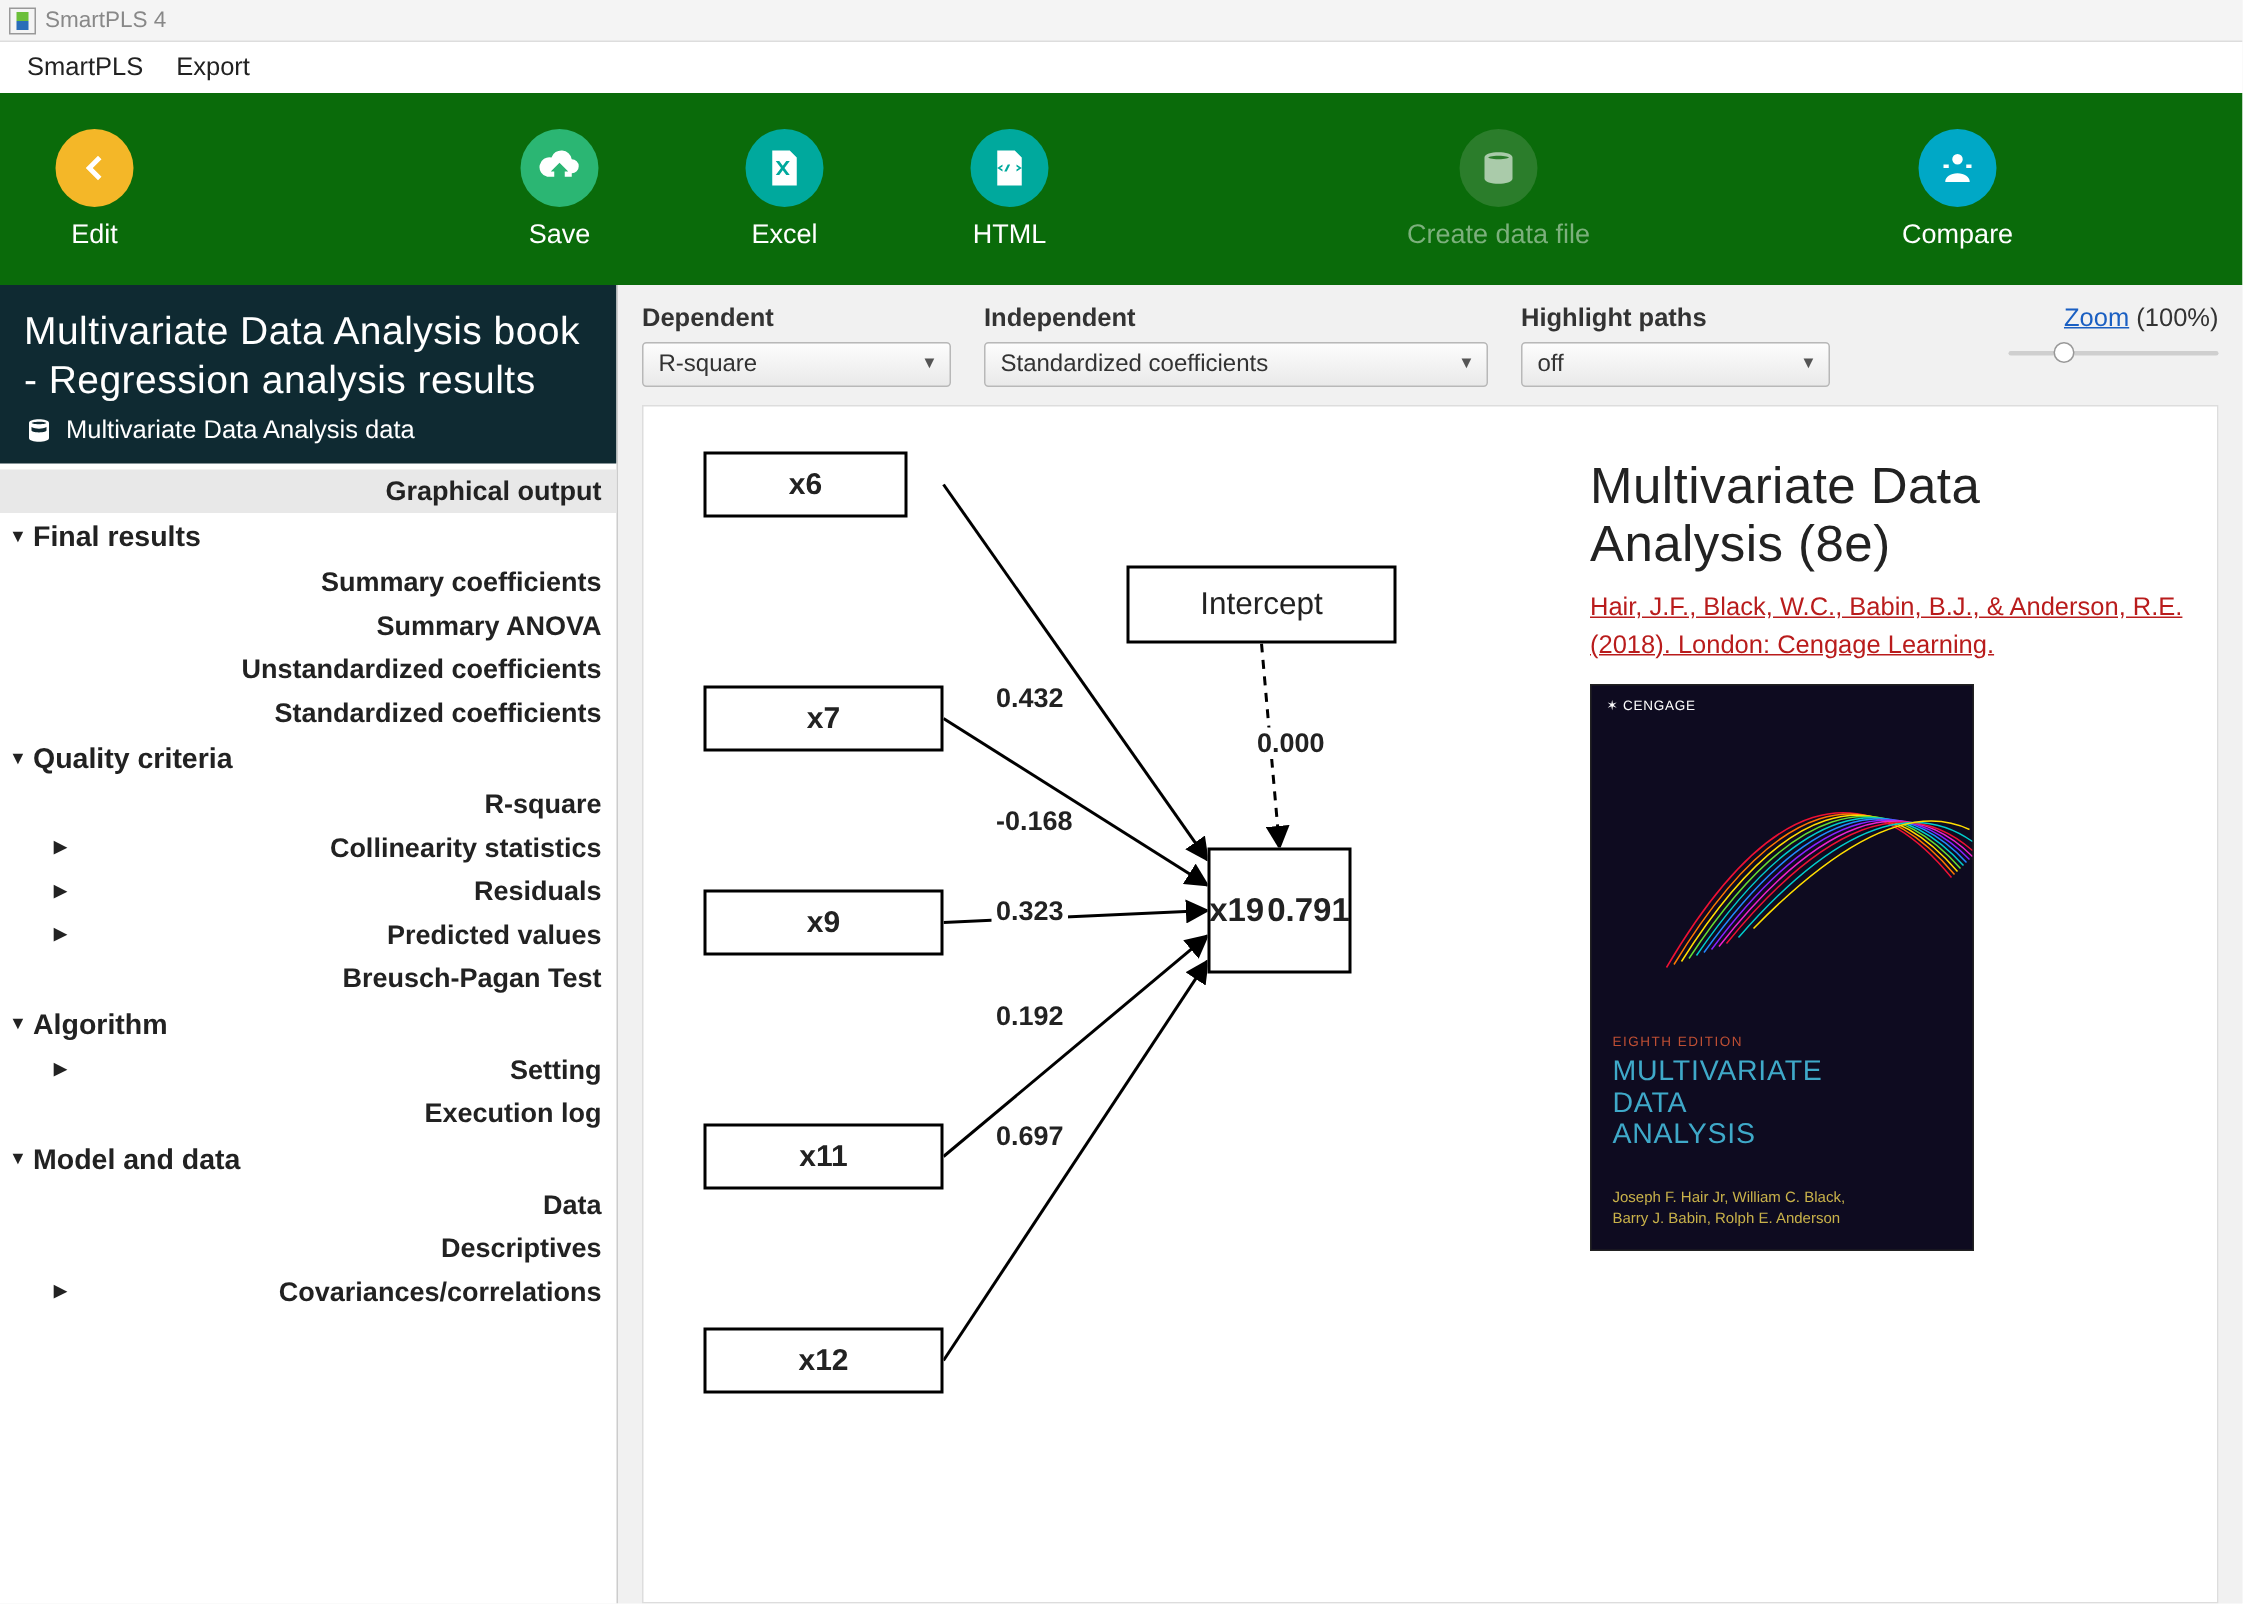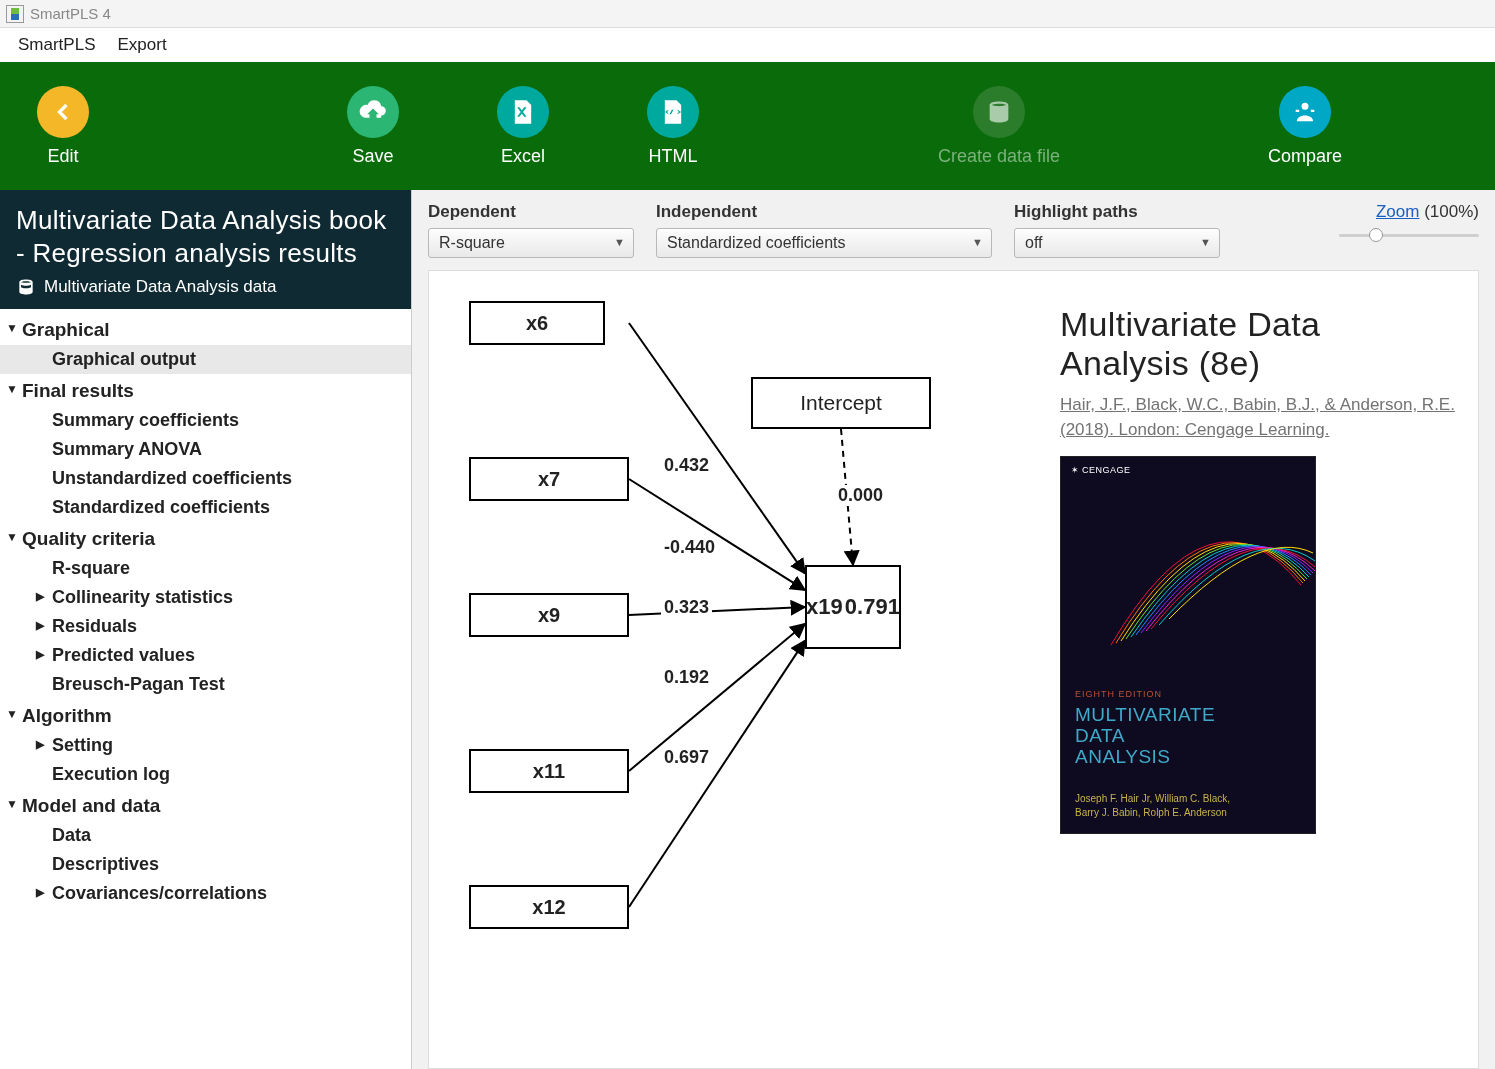--- a/index.html
+++ b/index.html
@@ -33,21 +33,21 @@
 .sidebar { width: 412px; background: #fff; border-right: 1px solid #ccc; display: flex; flex-direction: column; overflow-y: auto; }
 .side-header { background: #0f2a32; color: #fff; padding: 14px 16px 12px 16px; }
 .side-title { font-family: "Segoe UI Light", "Segoe UI", Arial, sans-serif; font-weight: 300; font-size: 26px; line-height: 1.25; letter-spacing: 0.3px; }
 .side-sub { margin-top: 8px; font-size: 17px; display: flex; align-items: flex-end; gap: 8px; }
 .side-sub svg { width: 20px; height: 20px; fill: #fff; }
 
 .tree { padding: 4px 0 10px 0; }
 .tree-section { font-weight: bold; font-size: 19px; padding: 6px 10px 4px 22px; position: relative; cursor: pointer; }
 .tree-section::before { content: "▼"; position: absolute; left: 6px; top: 8px; font-size: 12px; }
 .tree-item { font-size: 18px; padding: 4px 10px 4px 52px; cursor: pointer; position: relative; }
-.tree-item.bold { font-weight: bold; }
+.tree-item.bold { font-weight: bold; text-align: right; }
 .tree-item.exp::before { content: "▶"; position: absolute; left: 36px; top: 7px; font-size: 11px; }
 .tree-item.active { background: #e8e8e8; }
 
 
 .canvas-wrap { flex: 1; background: #f1f1f1; padding: 12px 16px 0 16px; display: flex; flex-direction: column; }
 .controls-row { display: flex; align-items: flex-start; gap: 22px; margin-bottom: 12px; }
 .ctrl { display: flex; flex-direction: column; gap: 6px; }
 .ctrl label { font-size: 17px; color: #333; font-weight: 600; }
 .dropdown { height: 30px; background: linear-gradient(#fdfdfd,#e9e9e9); border: 1px solid #b8b8b8; border-radius: 3px; padding: 0 26px 0 10px; font-size: 16px; color: #333; display: flex; align-items: center; position: relative; cursor: pointer; }
 .dropdown::after { content: "▼"; position: absolute; right: 8px; top: 7px; font-size: 11px; color: #555; }
@@ -67,21 +67,21 @@
 .node.src { width: 160px; height: 44px; }
 .node.intercept { width: 180px; height: 52px; font-weight: normal; font-size: 21px; }
 .node.target { width: 96px; height: 84px; gap: 2px; font-size: 22px; }
 .node.target .rsq { font-size: 22px; }
 
 svg.paths { position: absolute; inset: 0; width: 100%; height: 100%; pointer-events: none; }
 .path-label { position: absolute; background: #fff; font-size: 18px; font-weight: bold; padding: 0 3px; }
 
 .info-panel { position: absolute; right: 22px; top: 34px; width: 396px; }
 .info-title { font-family: "Segoe UI Light","Segoe UI",Arial,sans-serif; font-size: 34px; font-weight: 300; color: #222; margin-bottom: 10px; letter-spacing: 0.3px; }
-.info-cite { font-size: 17px; color: #737373; text-decoration: underline; line-height: 1.45; display: block; margin-bottom: 14px; }
+.info-cite { font-size: 17px; color: #b91c1c; text-decoration: underline; line-height: 1.45; display: block; margin-bottom: 14px; }
 
 .book { width: 256px; height: 378px; background: #0e0b20; position: relative; overflow: hidden; border: 1px solid #222; }
 .book .brand { position: absolute; top: 8px; left: 10px; color: #fff; font-size: 9px; letter-spacing: 0.5px; }
 .book .brand::before { content: "✶ "; }
 .book .ed { position: absolute; left: 14px; top: 232px; color: #bf4f34; font-size: 9px; letter-spacing: 1px; }
 .book .bt { position: absolute; left: 14px; top: 248px; color: #3fa9c9; font-size: 19px; line-height: 1.1; letter-spacing: 0.5px; }
 .book .auth { position: absolute; left: 14px; bottom: 14px; color: #c9b24a; font-size: 10px; line-height: 1.35; }
 .book svg.swirl { position: absolute; top: 8px; left: 30px; width: 230px; height: 210px; }
 </style>
 </head>
@@ -159,21 +159,20 @@
     <div class="side-header">
       <div class="side-title">Multivariate Data Analysis book - Regression analysis results</div>
       <div class="side-sub">
         <svg viewBox="0 0 24 24">
             <path d="M12 3c-4 0-8 1-8 3v12c0 2 4 3 8 3s8-1 8-3V6c0-2-4-3-8-3zm0 2c3.9 0 6 .9 6 1s-2.1 1-6 1-6-.9-6-1 2.1-1 6-1zm-6 4.2c1.6.9 4 1.3 6 1.3s4.4-.4 6-1.3V12c0 .6-2.1 1.5-6 1.5S6 12.6 6 12V9.2z"></path>
           </svg>
         <span>Multivariate Data Analysis data</span>
       </div>
     </div>
     <div class="tree" id="tree">
-        <div class="tree-section">Graphical</div>
         <div class="tree-item bold active">Graphical output</div>
         <div class="tree-section">Final results</div>
         <div class="tree-item bold">Summary coefficients</div>
         <div class="tree-item bold">Summary ANOVA</div>
         <div class="tree-item bold">Unstandardized coefficients</div>
         <div class="tree-item bold">Standardized coefficients</div>
         <div class="tree-section">Quality criteria</div>
         <div class="tree-item bold">R-square</div>
         <div class="tree-item bold exp">Collinearity statistics</div>
         <div class="tree-item bold exp">Residuals</div>
@@ -270,21 +269,21 @@
       </div>
     <div class="node target" style="left: 376px; top: 294px; width: 96px; height: 84px;">
           <div>x19</div>
           <div class="rsq">0.791</div>
         </div>
         <div class="node intercept" style="left: 322px; top: 106px; width: 180px; height: 52px;">Intercept</div>
         <div class="path-label" style="left: 406px; top: 214px;">0.000</div>
         <div class="node src" style="left: 40px; top: 30px; width: 136px; height: 44px;">x6</div>
         <div class="path-label" style="left: 232px; top: 184px;">0.432</div>
         <div class="node src" style="left: 40px; top: 186px; width: 160px; height: 44px;">x7</div>
-        <div class="path-label" style="left: 232px; top: 266px;">-0.440</div>
+        <div class="path-label" style="left: 232px; top: 266px;">-0.168</div>
         <div class="node src" style="left: 40px; top: 322px; width: 160px; height: 44px;">x9</div>
         <div class="path-label" style="left: 232px; top: 326px;">0.323</div>
         <div class="node src" style="left: 40px; top: 478px; width: 160px; height: 44px;">x11</div>
         <div class="path-label" style="left: 232px; top: 396px;">0.192</div>
         <div class="node src" style="left: 40px; top: 614px; width: 160px; height: 44px;">x12</div>
         <div class="path-label" style="left: 232px; top: 476px;">0.697</div>
       </div>
   </div>
 </div>
 

